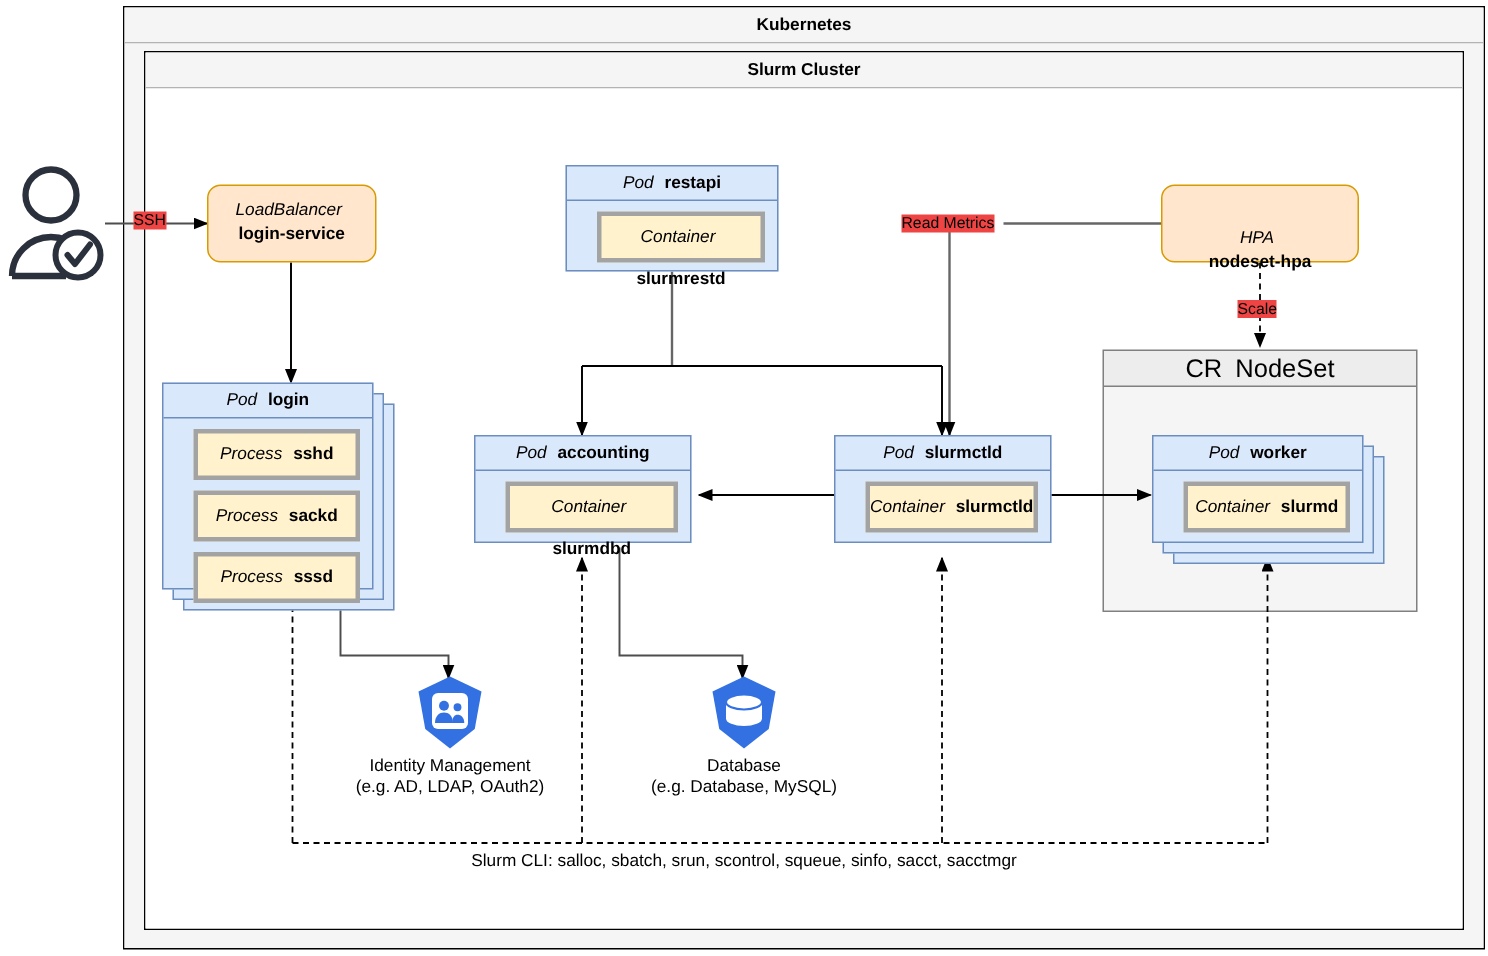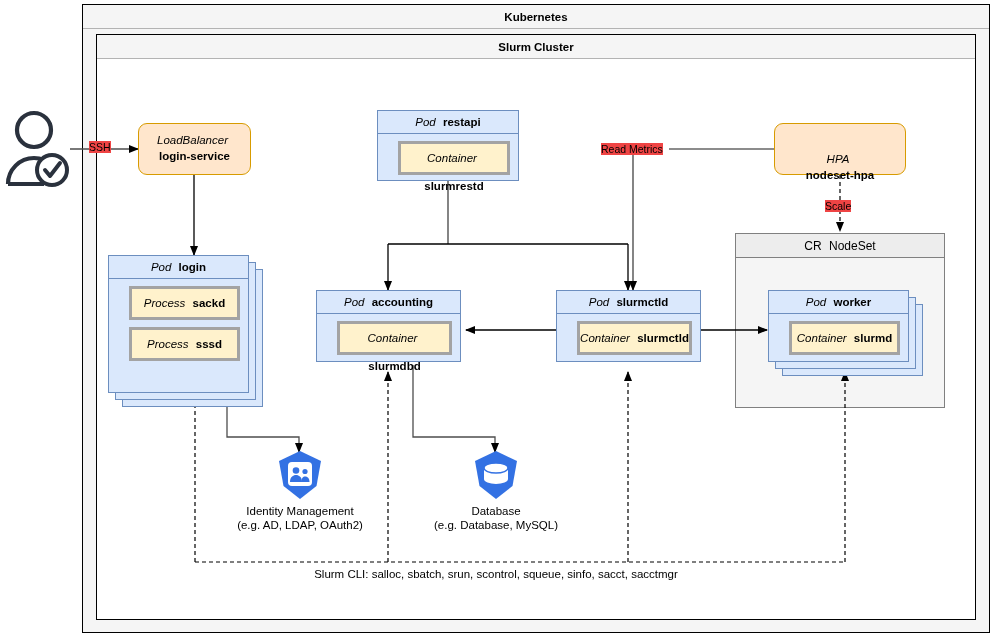--- a/index.html
+++ b/index.html
@@ -48,21 +48,21 @@
   
   #nodeset {
     left: 735px; top: 233px; width: 210px; height: 175px;
     background: #f5f5f5;
     border: 1px solid #808080;
   }
   #nodeset > .frame-title {
     border-bottom: 1px solid #808080;
     background: #ededed;
     font-weight: normal;
-    font-size: 12px;
+    font-size: 17px;
   }
   #nodeset > .frame-body { position:absolute; left:0; top:24px; right:0; bottom:0; }
 
   
   .orange-box {
     background: #ffe6cc;
     border: 1px solid #d79b00;
     border-radius: 9px;
     display: flex;
     flex-direction: column;
@@ -232,20 +232,24 @@
     <div class="stack-shadow" style="left:14px; top:14px; width:141px; height:138px;"></div>
     <div class="stack-shadow" style="left:7px; top:7px; width:141px; height:138px;"></div>
     <div class="pod" style="position:absolute; left:0; top:0; width:141px; height:138px; z-index:2;">
       <div class="pod-title">
         <span class="kind" style="margin-right: 4px;">Pod</span>
         <span class="name">login</span>
       </div>
       <div class="pod-body">
         <div class="cbox">
           <span class="kind" style="margin-right: 4px;">Process</span>
+          <span class="name">sshd</span>
+        </div>
+        <div class="cbox">
+          <span class="kind" style="margin-right: 4px;">Process</span>
           <span class="name">sackd</span>
         </div>
         <div class="cbox">
           <span class="kind" style="margin-right: 4px;">Process</span>
           <span class="name">sssd</span>
         </div>
       </div>
     </div>
   </div>
 

